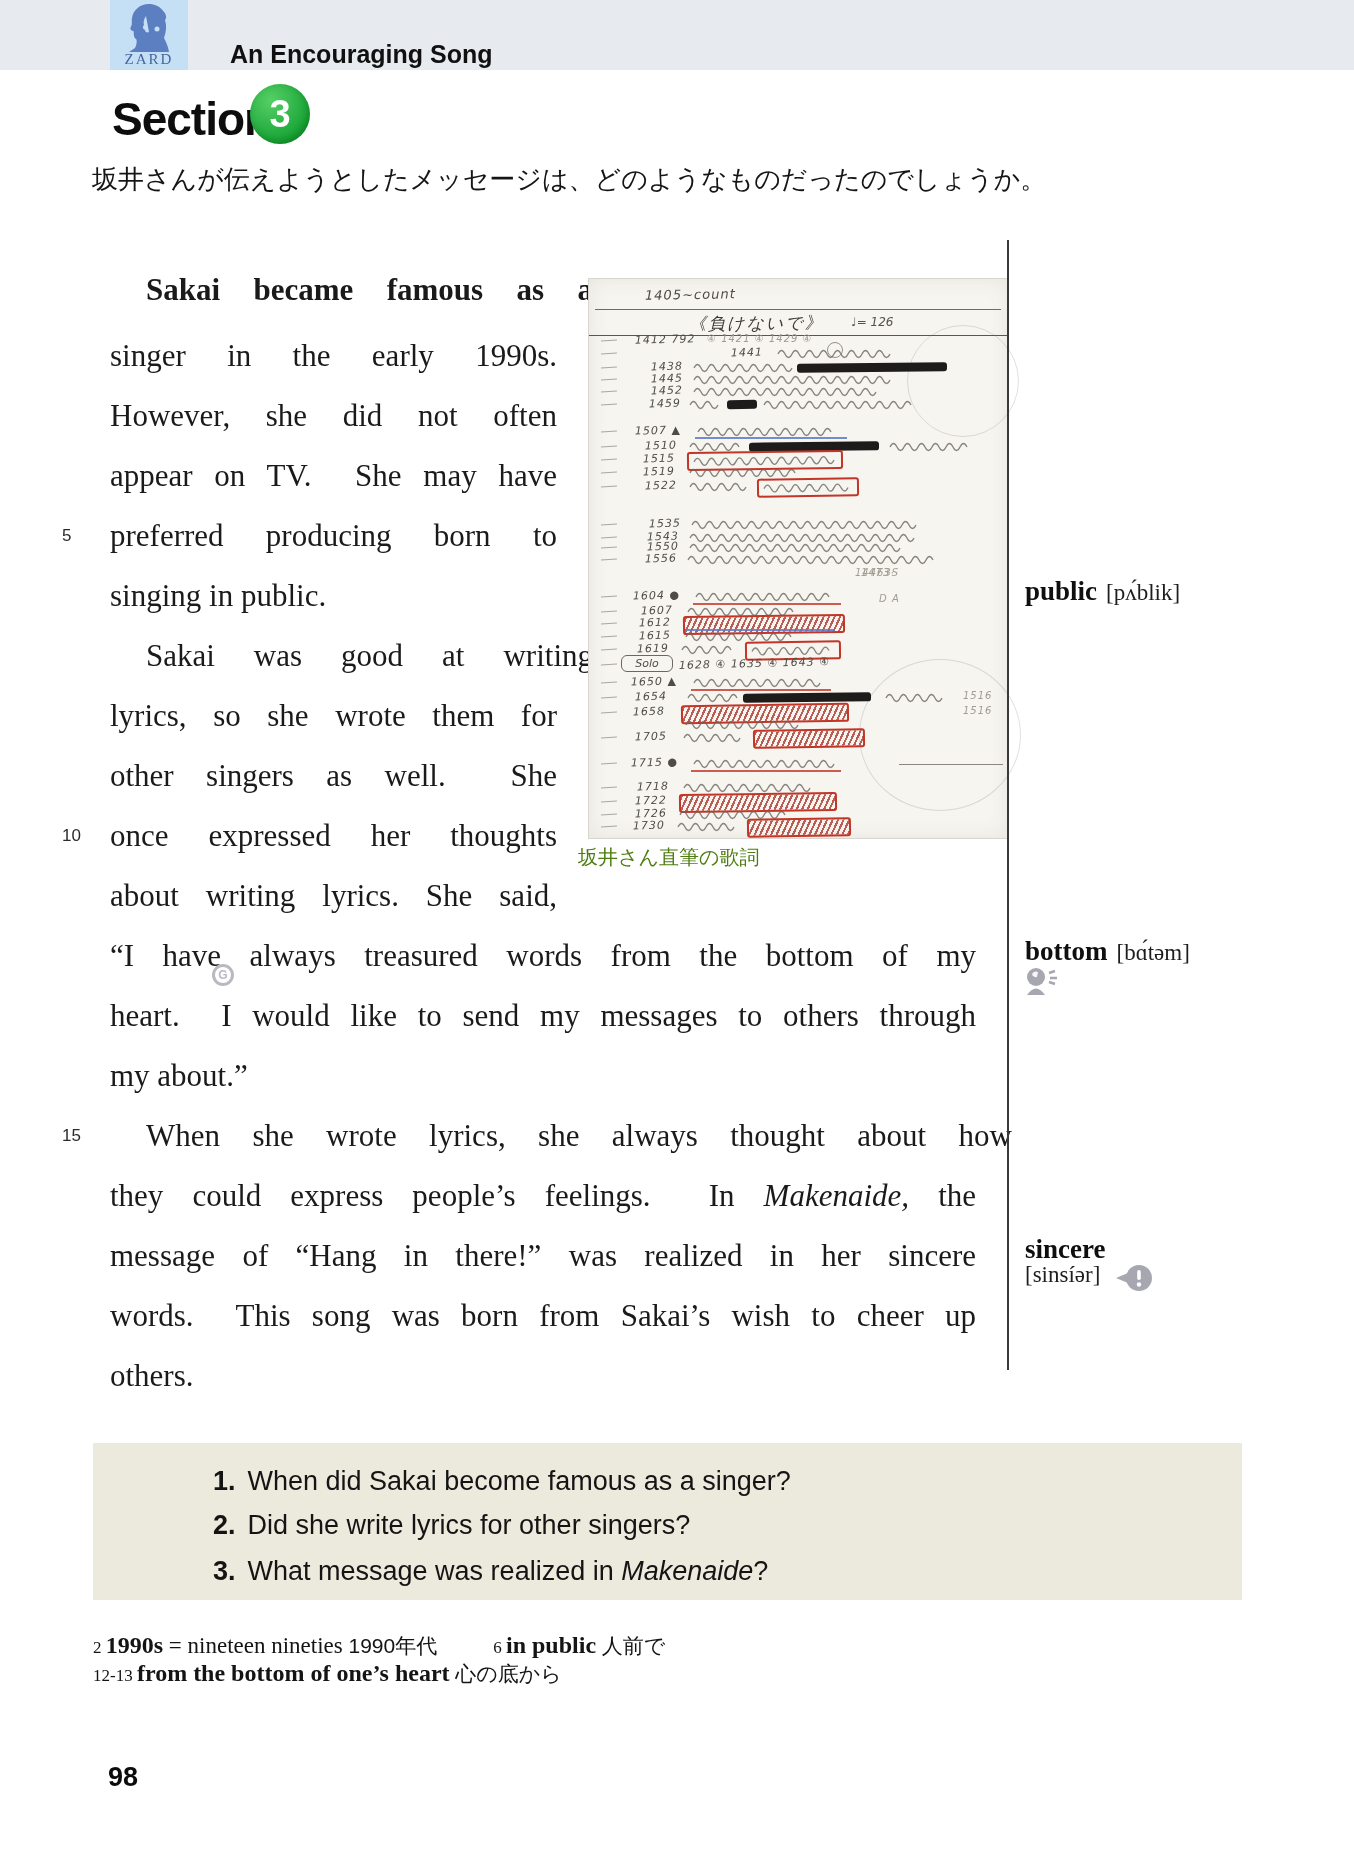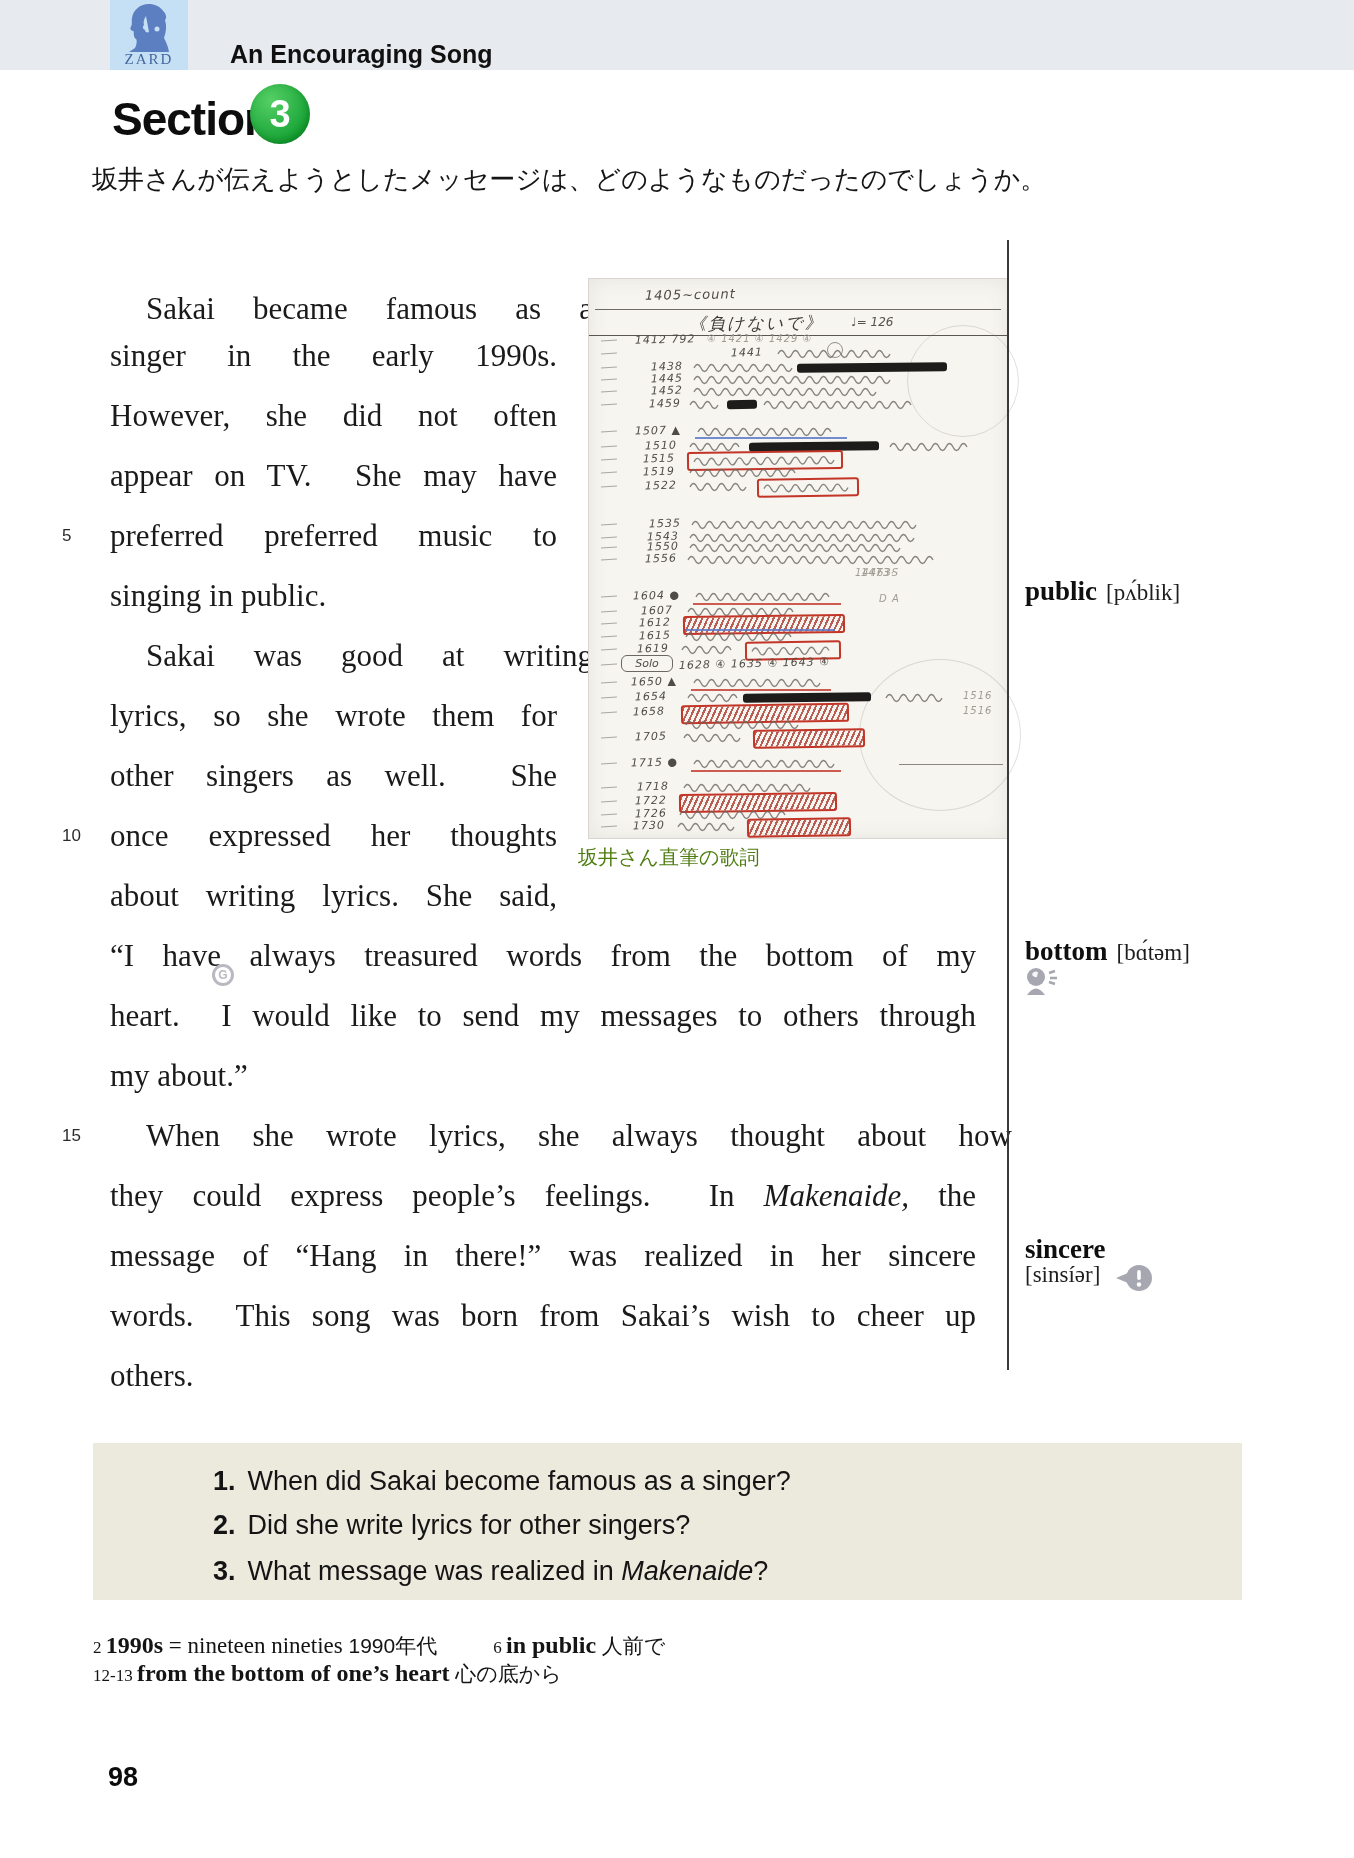--- a/index.html
+++ b/index.html
@@ -115,25 +115,25 @@
   </div>
   <div class="unit-title">An Encouraging Song</div>
 
   <div class="sec-label">Section</div>
   <div class="sec-circle">
     <span>3</span>
   </div>
   <div class="lead-jp">坂井さんが伝えようとしたメッセージは、どのようなものだったのでしょうか。</div>
 
   <div id="passage">
-      <div class="line n j ind" style="top: 290px;"><span>Sakai became famous as a</span></div>
+      <div class="line n j ind" style="top: 271px; font-weight: bold;"><span>Sakai became famous as a</span></div>
       <div class="line n j" style="top: 337px;"><span>singer in the early 1990s.</span></div>
       <div class="line n j" style="top: 397px;"><span>However, she did not often</span></div>
       <div class="line n j" style="top: 457px;"><span>appear on TV.&nbsp; She may have</span></div>
-      <div class="line n j" style="top: 517px;"><span class="lnum">5</span><span>preferred preferred music to</span></div>
+      <div class="line n j" style="top: 517px;"><span class="lnum">5</span><span>preferred producing born to</span></div>
       <div class="line n" style="top: 577px;"><span>singing in public.</span></div>
       <div class="line n j ind" style="top: 637px;"><span>Sakai was good at writing</span></div>
       <div class="line n j" style="top: 697px;"><span>lyrics, so she wrote them for</span></div>
       <div class="line n j" style="top: 757px;"><span>other singers as well.&nbsp; She</span></div>
       <div class="line n j" style="top: 817px;"><span class="lnum">10</span><span>once expressed her thoughts</span></div>
       <div class="line n j" style="top: 877px;"><span>about writing lyrics. She said,</span></div>
       <div class="line w j" style="top: 937px;"><span>“I have always treasured words from the bottom of my</span></div>
       <div class="line w j" style="top: 997px;"><span>heart.&nbsp; I would like to send my messages to others through</span></div>
       <div class="line w" style="top: 1057px;"><span>my about.”</span></div>
       <div class="line w j ind" style="top: 1117px;"><span class="lnum">15</span><span>When she wrote lyrics, she always thought about how</span></div>

